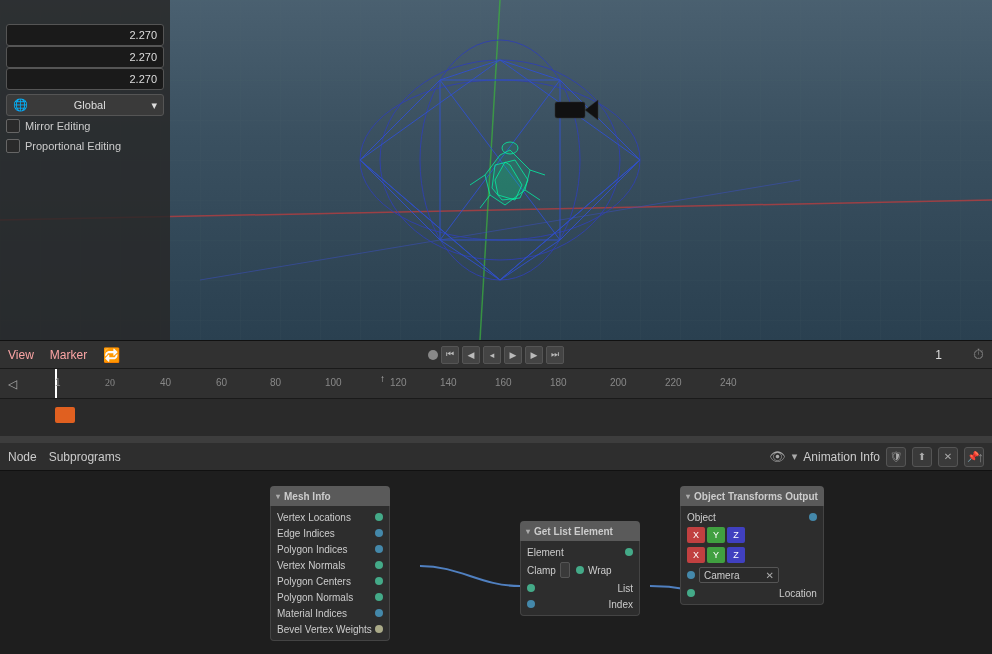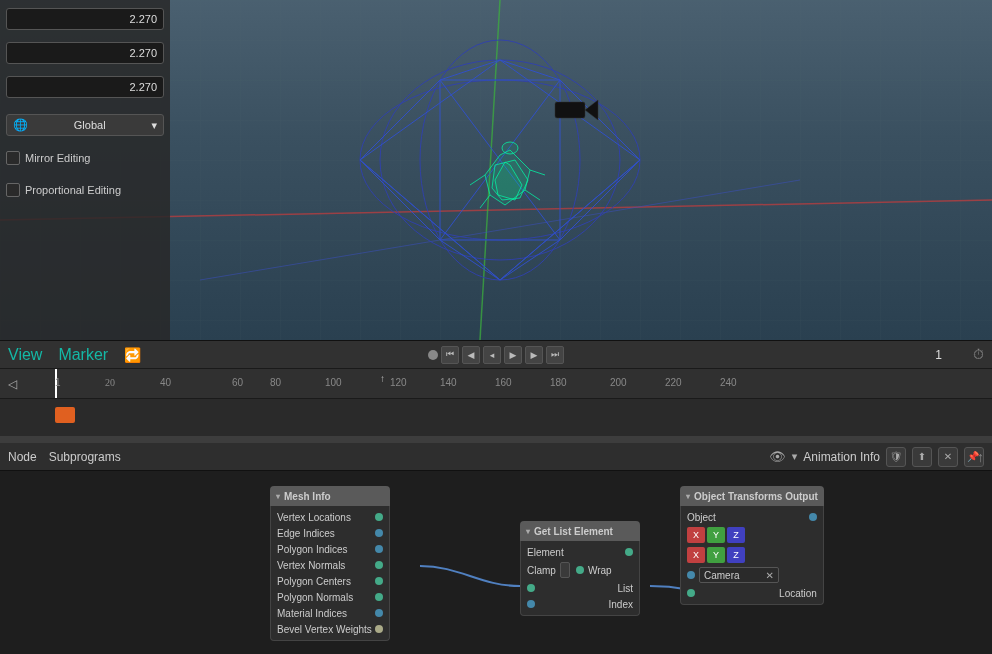--- a/index.html
+++ b/index.html
@@ -14,24 +14,24 @@
       overflow: hidden;
     }
 
     
     #viewport-toolbar {
       position: absolute;
       top: 0; left: 0;
       width: 170px;
       bottom: 0;
       background: rgba(40,40,40,0.85);
-      padding: 8px 6px;
+      padding: 24px 6px;
       display: flex;
       flex-direction: column;
-      gap: 12px;
+      gap: 0;
     }
 
     .num-field {
       background: #1a1a1a;
       border: 1px solid #555;
       color: #ddd;
       padding: 2px 6px;
       text-align: right;
       border-radius: 3px;
       font-size: 11px;
@@ -92,22 +92,22 @@
       height: 28px;
       background: #313131;
       border-bottom: 1px solid #1a1a1a;
       display: flex;
       align-items: center;
       padding: 0 8px;
       gap: 16px;
     }
 
     .timeline-menu-item {
-      color: #14b8a6;
-      font-size: 16px;
+      color: #fca5a5;
+      font-size: 12px;
       cursor: pointer;
     }
 
     .ctrl-btn {
       width: 18px;
       height: 18px;
       background: #444;
       border: 1px solid #555;
       border-radius: 2px;
       display: flex;
@@ -455,21 +455,21 @@
   </div>
 
   <div id="timeline-ruler">
     <div id="playhead"></div>
 
     <div style="position:absolute; left:8px; color:#aaa; font-size:12px; cursor:pointer;">◁</div>
 
     <span class="ruler-mark" style="left:55px;">1</span>
     <span class="ruler-mark" style="left:105px;font-family:Liberation Serif, serif;">20</span>
     <span class="ruler-mark" style="left:160px;">40</span>
-    <span class="ruler-mark" style="left:232px;">60</span>
+    <span class="ruler-mark" style="left:216px;">60</span>
     <span class="ruler-mark" style="left:270px;">80</span>
     <span class="ruler-mark" style="left:325px;">100</span>
     <span class="ruler-mark" style="left:390px;">120</span>
     <span class="ruler-mark" style="left:440px;">140</span>
     <span class="ruler-mark" style="left:495px;">160</span>
     <span class="ruler-mark" style="left:550px;">180</span>
     <span class="ruler-mark" style="left:610px;">200</span>
     <span class="ruler-mark" style="left:665px;">220</span>
     <span class="ruler-mark" style="left:720px;">240</span>
 

